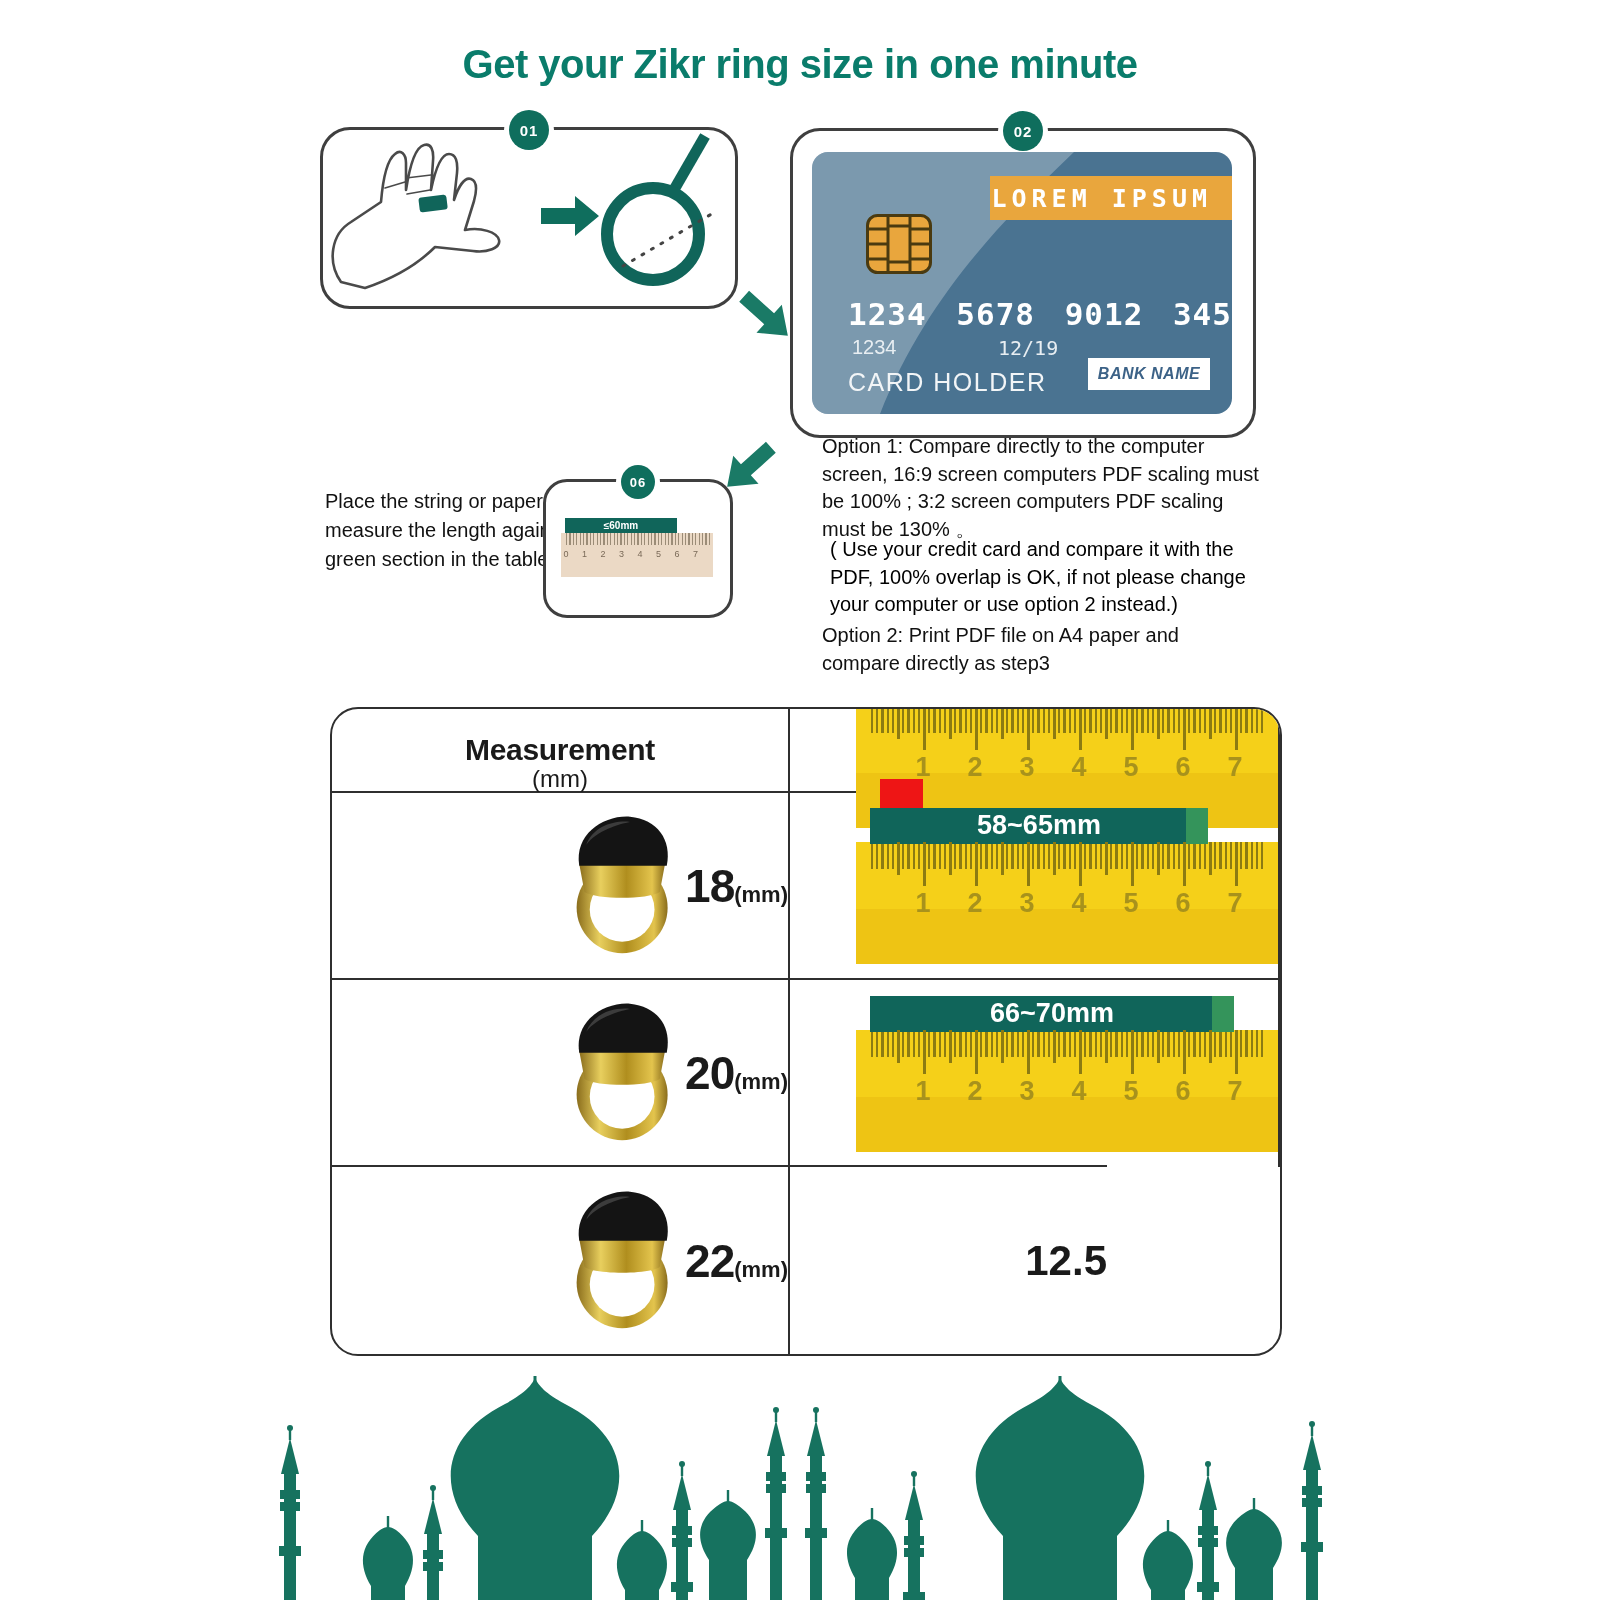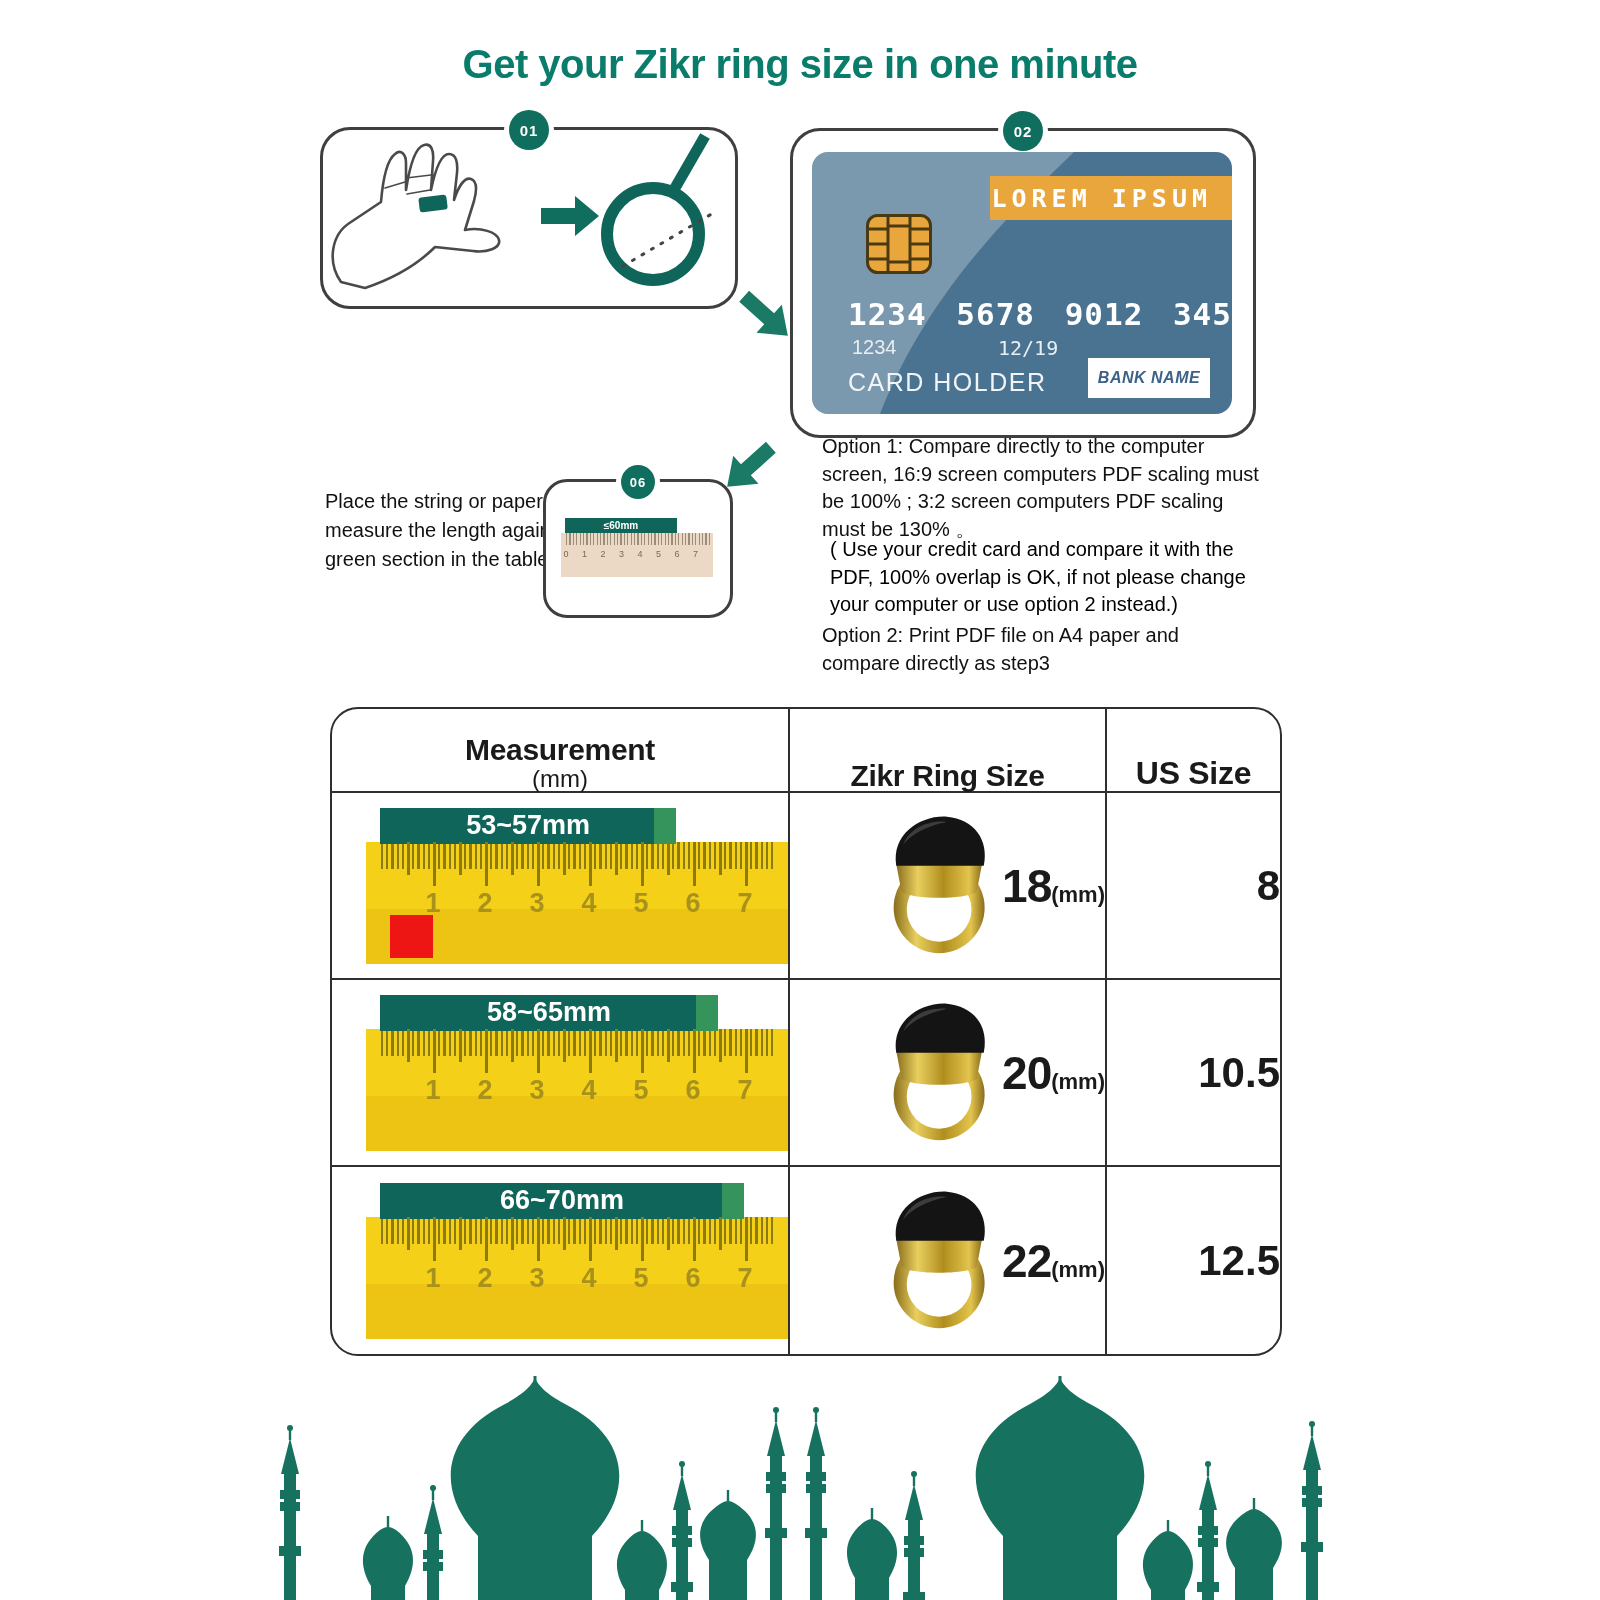--- a/index.html
+++ b/index.html
@@ -40,21 +40,21 @@
   .card .overlay{position:absolute;inset:0;}
   .card .band{position:absolute;left:178px;right:0;top:24px;height:44px;background:#e9a63d;
         color:#fff;font-family:"DejaVu Sans Mono",monospace;font-weight:bold;font-size:25px;
         letter-spacing:5px;display:flex;align-items:center;justify-content:flex-end;padding-right:20px;box-sizing:border-box;}
   .card .chip{position:absolute;left:54px;top:62px;}
   .card .cardnum{position:absolute;left:36px;top:144px;color:#fff;font-family:"DejaVu Sans Mono",monospace;
         font-weight:bold;font-size:31px;letter-spacing:1px;word-spacing:10px;white-space:nowrap;}
   .card .subnum{position:absolute;left:40px;top:184px;color:#e8eef2;font-size:20px;}
   .card .expiry{position:absolute;left:186px;top:184px;color:#e8eef2;font-family:"DejaVu Sans Mono",monospace;font-size:20px;}
   .card .holder{position:absolute;left:36px;top:216px;color:#f2f5f7;font-size:25px;letter-spacing:1.5px;}
-  .card .bank{position:absolute;right:22px;top:206px;width:122px;height:40px;background:#fff;
+  .card .bank{position:absolute;right:22px;top:206px;width:122px;height:32px;background:#fff;
         display:flex;align-items:center;justify-content:center;color:#3c6287;
         font-size:16px;font-weight:bold;font-style:italic;letter-spacing:.5px;}
 
   
   .mini-wrap{position:absolute;left:15px;top:36px;}
   .mini-bar{position:relative;margin-left:4px;width:112px;height:15px;background:#10655a;
         color:#fff;font-size:10px;font-weight:bold;text-align:center;line-height:15px;}
   .mini-ruler{position:relative;width:152px;height:44px;background:#ebd9c5;}
   .mini-ruler .mticks{position:absolute;left:5px;top:0;height:12px;right:2px;
         background:repeating-linear-gradient(90deg,#9b8c77 0 1.2px,transparent 1.2px 3.4px);}
@@ -180,23 +180,20 @@
 
   <div class="optiontext opt1">Option 1: Compare directly to the computer screen, 16:9 screen computers PDF scaling must be 100% ; 3:2 screen computers PDF scaling must be 130% 。</div>
   <div class="optiontext note">( Use your credit card and compare it with the PDF, 100% overlap is OK, if not please change your computer or use option 2 instead.)</div>
   <div class="optiontext opt2">Option 2: Print PDF file on A4 paper and compare directly as step3</div>
 
   <div class="sizetable">
 
     <div class="cell hdr">
       <div class="h1">Measurement</div>
       <div class="h2">(mm)</div>
-    </div>
-    <div class="cell hdr">
-      <div class="h1">Zikr Ring Size</div>
     </div>
     <div class="cell hdr last-col">
       <div class="h1" style="font-size:32px">US Size</div>
     </div>
 
     <div class="cell">
       <div class="ruler-wrap">
         <div class="bigruler">
           <div class="minor"></div>
           <div class="greenbar" style="width: 296.4px; background: linear-gradient(90deg, rgb(16, 101, 90) 0px, rgb(16, 101, 90) 274.4px, rgb(52, 148, 91) 274.4px);">

